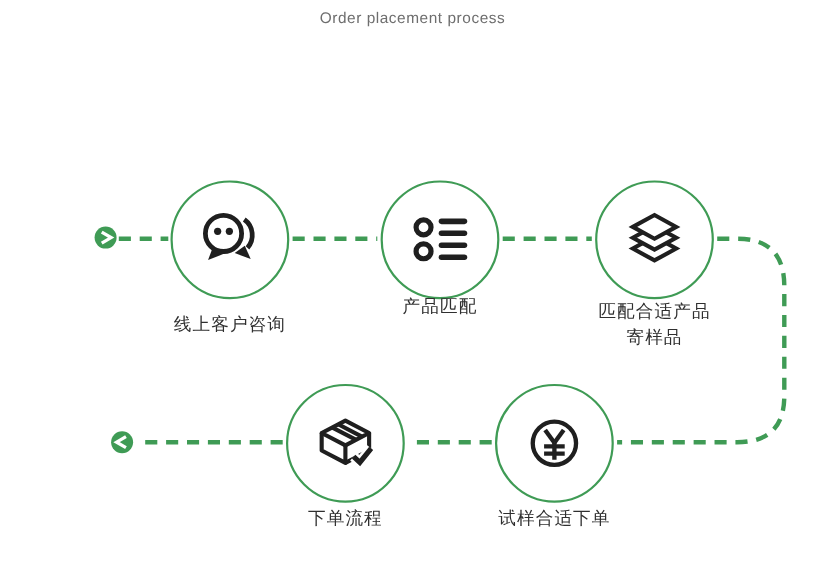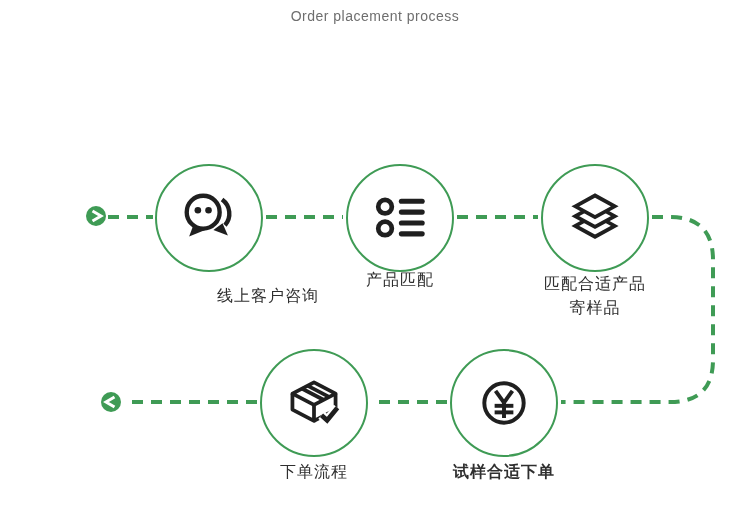--- a/index.html
+++ b/index.html
@@ -24,25 +24,25 @@
   .node svg{display:block;}
   .n1{left:155px;top:164px;}
   .n2{left:346px;top:164px;}
   .n3{left:541px;top:164px;}
   .n4{left:260px;top:349px;}
   .n5{left:450px;top:349px;}
   .node-label{
     position:absolute;width:220px;text-align:center;font-size:16px;color:#2f2f2f;
     line-height:24px;letter-spacing:1px;
   }
-  .l1{left:99px;top:284px;text-align:right;}
+  .l1{left:99px;top:284px;}
   .l2{left:290px;top:268px;}
   .l3{left:485px;top:272px;}
   .l4{left:204px;top:460px;}
-  .l5{left:394px;top:460px;font-weight:bold;}
+  .l5{left:394px;top:460px;}
 </style>
 </head>
 <body>
 
 <div class="page">
 
   <header>
     <p class="subtitle">Order placement process</p>
   </header>
 

